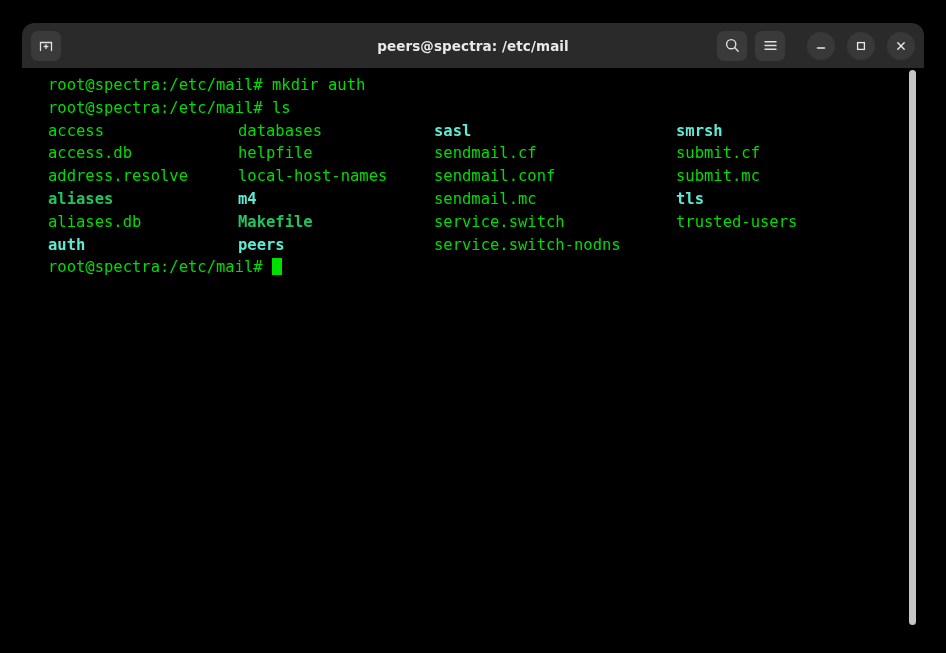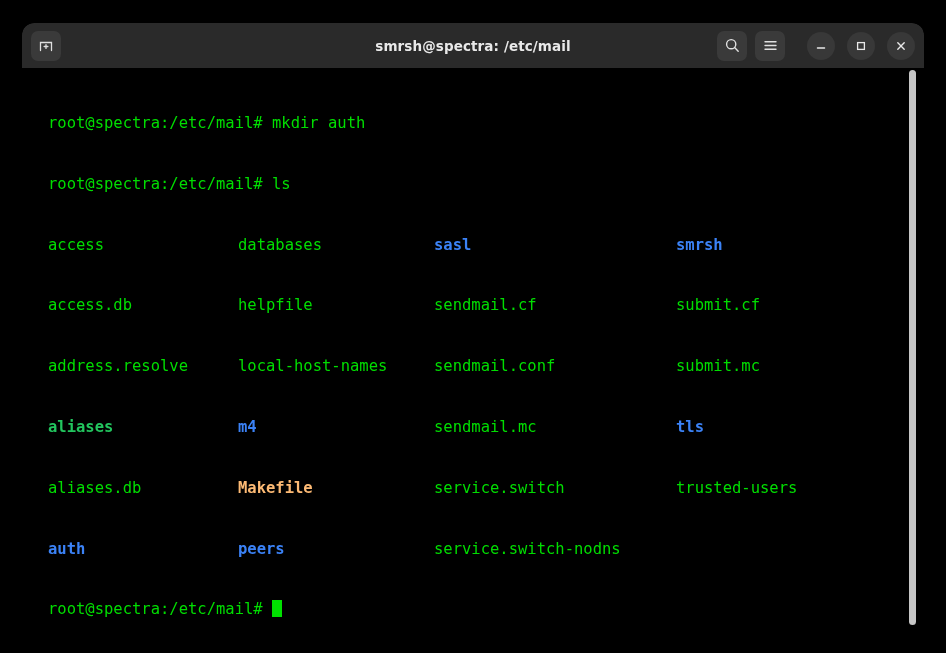--- a/index.html
+++ b/index.html
@@ -105,29 +105,29 @@
     top: 6px;
     right: 0;
     bottom: 0;
     font-family: "DejaVu Sans Mono", monospace;
     font-size: 15.5px;
     line-height: 22.8px;
     white-space: pre;
     color: #00dd00;
   }
 
-  .trow { height: 22.8px; margin-top: 38px; }
+  .trow { height: 22.8px; }
 
   .seg { white-space: pre; }
 
   
   .c-file   { color: #00dd00; }
-  .c-dir    { color: #3b82f6; font-weight: bold; }
+  .c-dir    { color: #5eead4; font-weight: bold; }
   .c-link   { color: #22c55e; font-weight: bold; }
-  .c-exec   { color: #fdba74; font-weight: bold; text-align: right; }
+  .c-exec   { color: #22c55e; font-weight: bold; text-align: right; }
   .c-prompt { color: #00dd00; }
 
   #cursor-block {
     display: inline-block;
     width: 9.6px;
     height: 17px;
     background: #00e000;
     vertical-align: -3px;
   }
 
@@ -157,21 +157,21 @@
 
   <div id="title-bar">
 
     <div class="hdr-btn">
       <svg width="16" height="16" viewBox="0 0 16 16">
         <path d="M2.5 12.5 V4.5 H13.5 V12.5" fill="none" stroke="#e0e0e0" stroke-width="1.3" stroke-linecap="round"></path>
         <path d="M8 6.6 V10.4 M6.1 8.5 H9.9" fill="none" stroke="#e0e0e0" stroke-width="1.3" stroke-linecap="round"></path>
       </svg>
     </div>
 
-    <div id="window-title">smrsh@spectra: /etc/mail</div>
+    <div id="window-title">peers@spectra: /etc/mail</div>
 
     <div id="header-right">
 
       <div class="hdr-btn">
         <svg width="17" height="17" viewBox="0 0 17 17">
           <circle cx="7.2" cy="7.2" r="4.6" fill="none" stroke="#e0e0e0" stroke-width="1.4"></circle>
           <line x1="10.6" y1="10.6" x2="14.2" y2="14.2" stroke="#e0e0e0" stroke-width="1.4" stroke-linecap="round"></line>
         </svg>
       </div>
 

